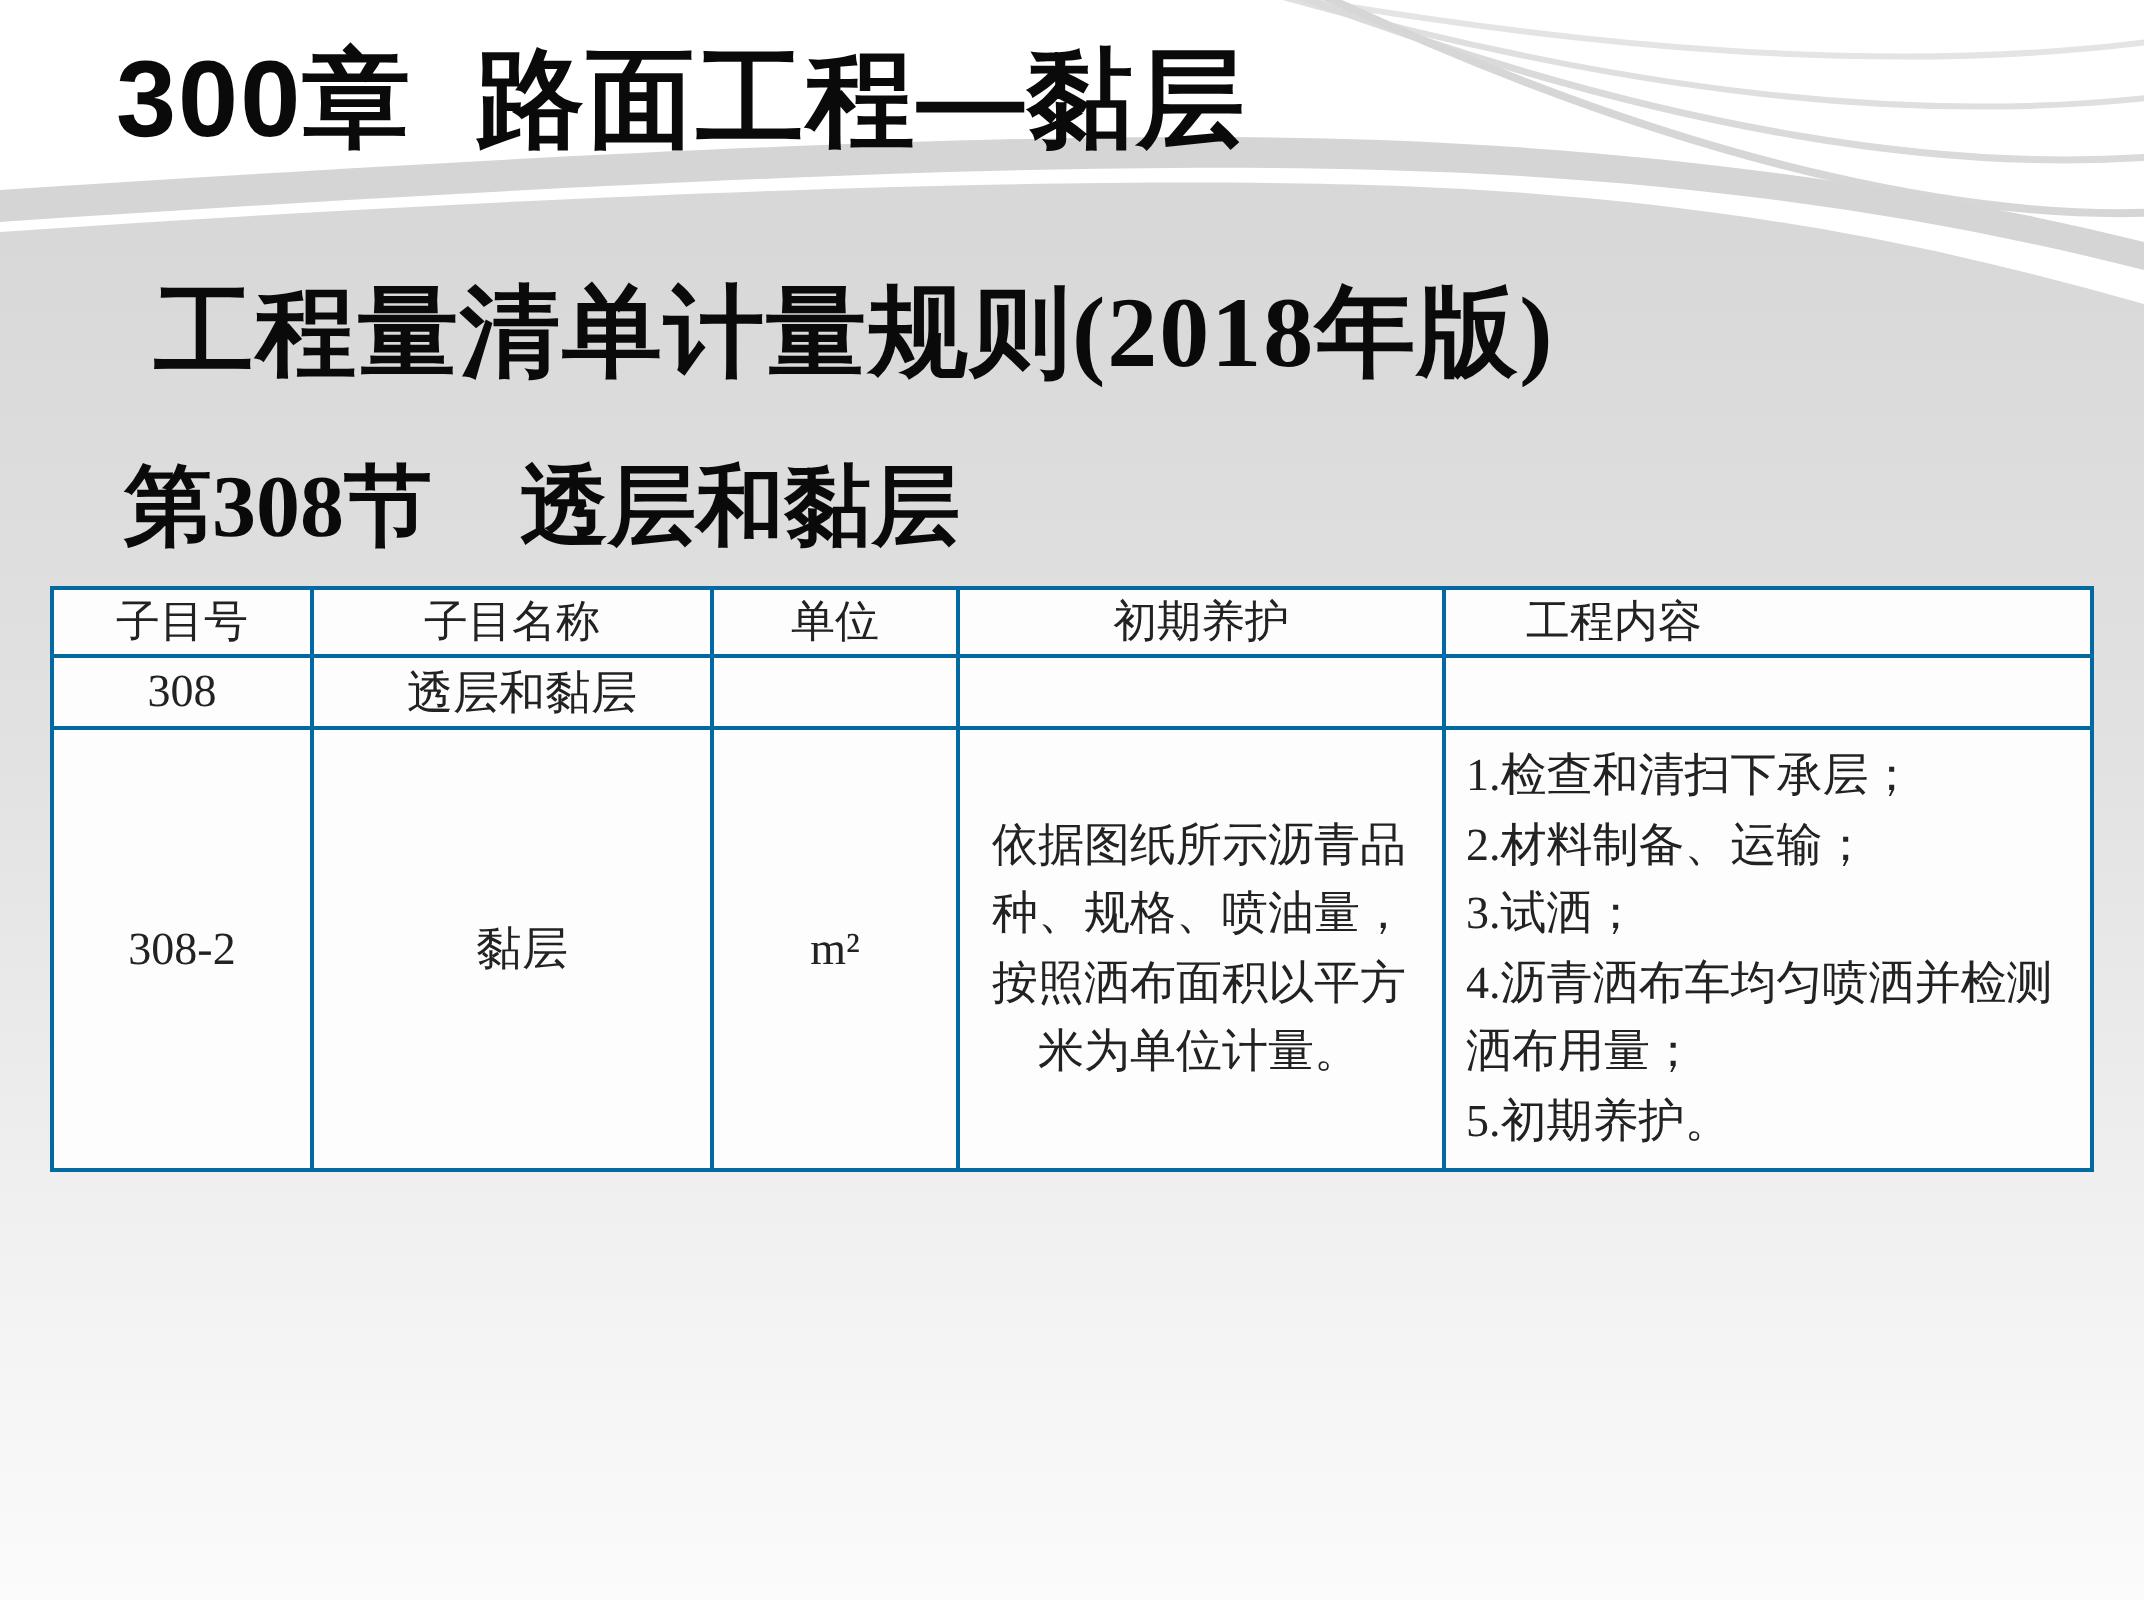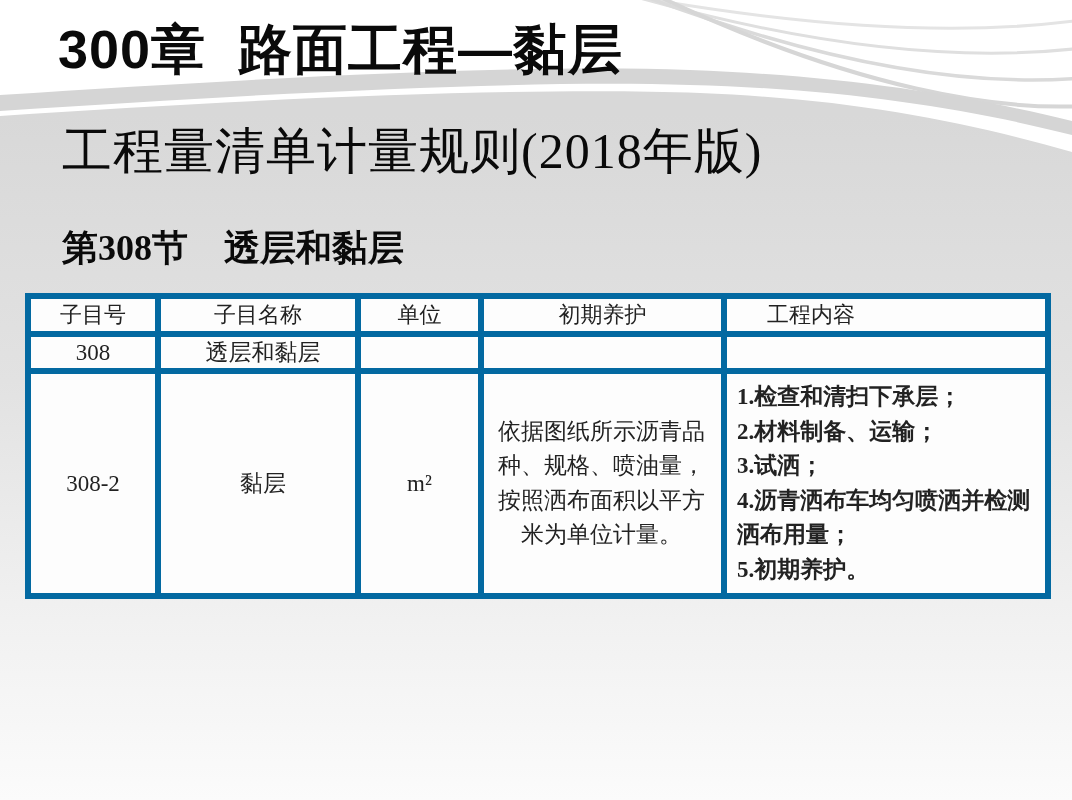--- a/index.html
+++ b/index.html
@@ -34,50 +34,50 @@
     font-size: 54px;
     font-weight: 700;
     color: #0a0a0a;
     white-space: pre;
     letter-spacing: 1px;
   }
 
   .main-title {
     position: absolute;
     left: 62px; top: 118px;
-    margin: 0;
+    margin: 15px;
     font-size: 50px;
-    font-weight: 400;
+    font-weight: 700;
     letter-spacing: 1px;
     color: #0a0a0a;
     white-space: pre;
   }
 
   .section-title {
     position: absolute;
     left: 62px; top: 224px;
     margin: 0;
-    font-size: 36px;
+    font-size: 44px;
     font-weight: 700;
     color: #0a0a0a;
     white-space: pre;
   }
 
   table.rules-table {
     position: absolute;
     left: 25px; top: 293px;
     width: 1020px;
     border-collapse: collapse;
     table-layout: fixed;
     background: #fdfdfd;
     font-size: 23px;
     color: #222222;
   }
   .rules-table th, .rules-table td {
-    border: 6px solid #0369a1;
+    border: 2px solid #0369a1;
     padding: 0;
     overflow: hidden;
   }
   .rules-table th {
     font-size: 22px;
     font-weight: 400;
     text-align: center;
     height: 32px;
   }
   .rules-table th.th-left { text-align: left; padding-left: 40px; }
@@ -87,21 +87,20 @@
   .rules-table td.cell-name { text-align: center; vertical-align: middle; padding-left: 10px; font-family: Liberation Serif, serif; }
   .rules-table td.cell-measurement {
     text-align: center; vertical-align: middle;
     padding: 0 16px 0 14px;
     line-height: 1.5;
   }
   .rules-table td.cell-content {
     text-align: left; vertical-align: top;
     padding: 6px 12px 6px 10px;
     line-height: 1.5;
-    font-weight: bold;
   }
 </style>
 </head>
 <body>
 
 <div class="slide">
 
   <svg class="header-deco" width="1072" height="175" viewBox="0 0 1072 175" xmlns="http://www.w3.org/2000/svg">
 
     <path d="M0,0 H1072 V152 C960,120 850,99 700,93 C540,87 280,97 0,116 Z" fill="#ffffff"></path>

